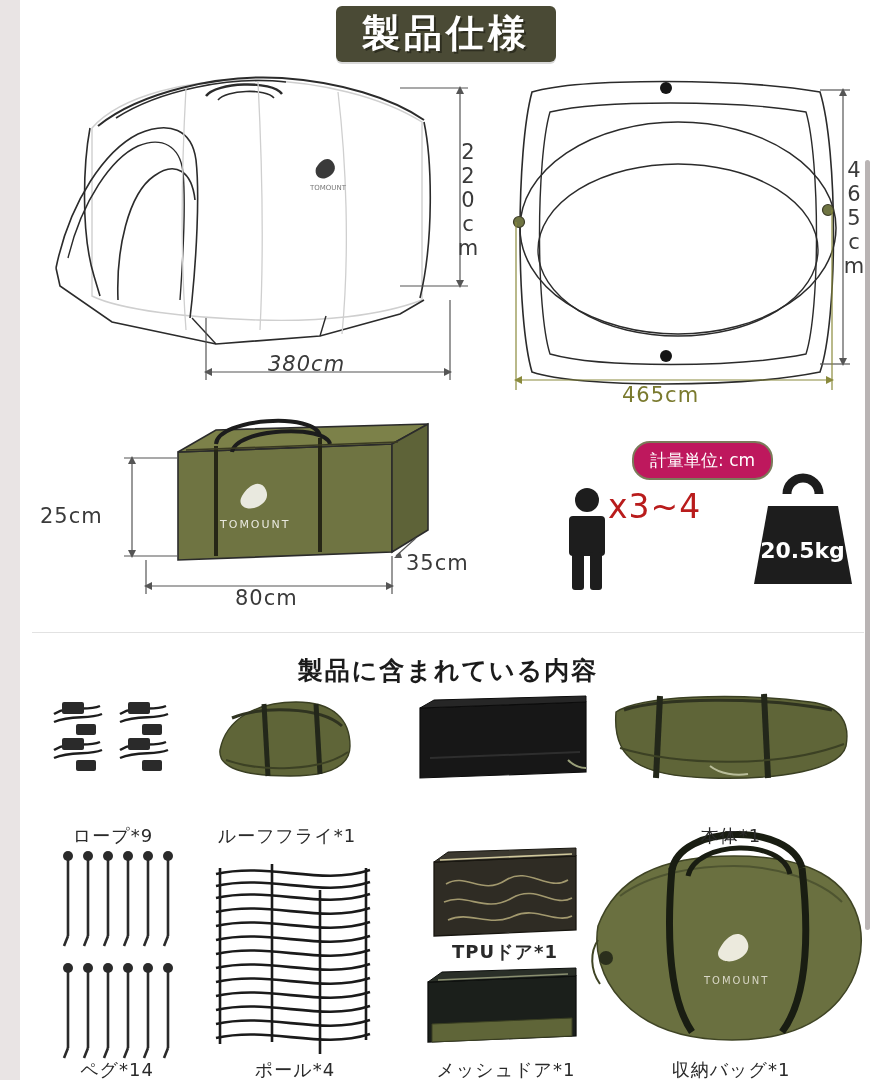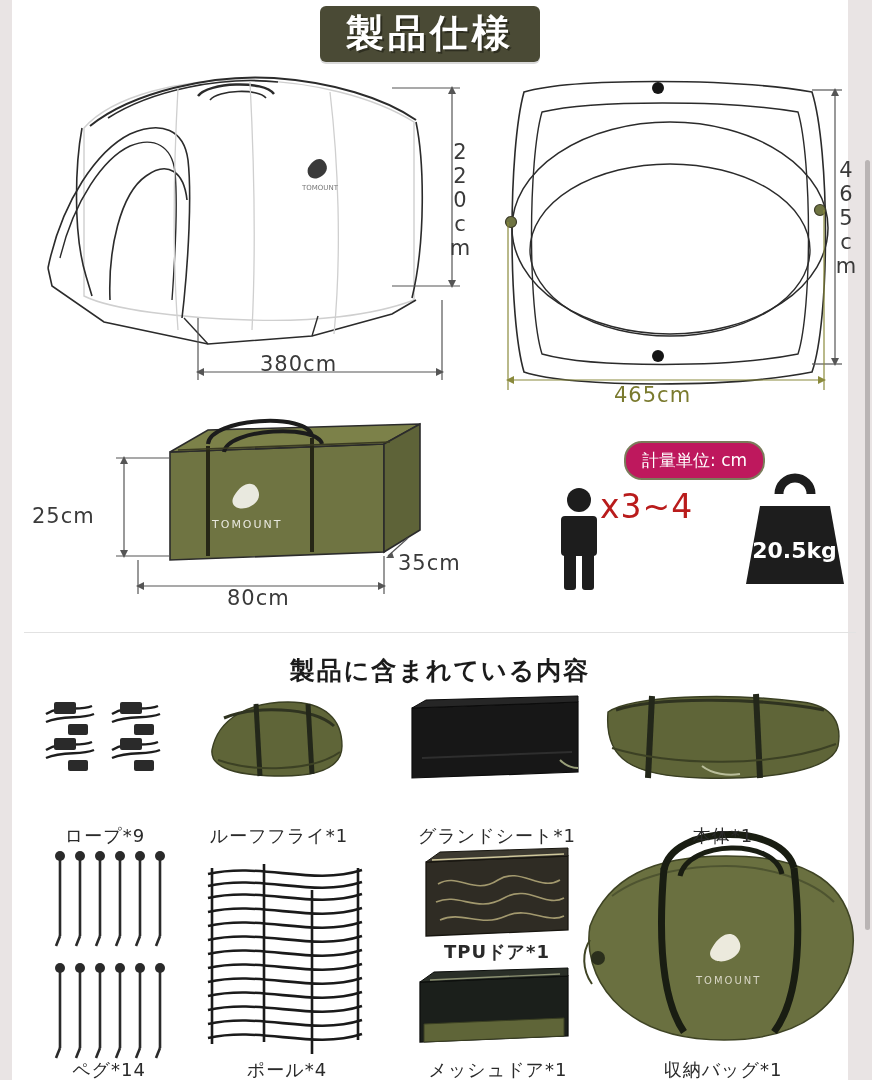--- a/index.html
+++ b/index.html
@@ -9,22 +9,23 @@
     font-family:"Liberation Sans", sans-serif;
     overflow:hidden;
   }
   .page{
     position:relative;
     width:872px;height:1080px;
     background:#e9e4e4;
   }
   .sheet{
     position:absolute;
-    left:12px;top:0;width:836px;height:1080px;
+    left:20px;top:0;width:836px;height:1080px;
     background:#ffffff;
+    padding-left:16px;
   }
   
   .title-banner{
     position:absolute;left:50%;transform:translateX(-50%);
     top:6px;
     background:#4a4a35;
     color:#ffffff;
     padding:8px 26px 10px 26px;
     border-radius:6px;
     font-size:38px;
@@ -257,21 +258,21 @@
           <rect x="570" y="552" width="12" height="38" rx="3"></rect>
         </g>
 
         <g>
           <path d="M767,494 a16,16 0 0 1 32,0" fill="none" stroke="#1d1d1d" stroke-width="9"></path>
           <path d="M748,506 L818,506 L832,584 L734,584 Z" fill="#1d1d1d" stroke="none"></path>
         </g>
       </svg>
 
       <div class="dim-label vert" style="left:436px;top:140px;">220cm</div>
-      <div class="dim-label" style="left:248px;top:352px;">380cm</div>
+      <div class="dim-label" style="left:248px;top:352px;font-style:italic;">380cm</div>
       <div class="dim-label vert" style="left:822px;top:158px;">465cm</div>
       <div class="dim-label olive" style="left:602px;top:383px;">465cm</div>
       <div class="dim-label" style="left:20px;top:504px;">25cm</div>
       <div class="dim-label" style="left:386px;top:551px;">35cm</div>
       <div class="dim-label" style="left:215px;top:586px;">80cm</div>
 
       <div class="unit-pill">計量単位: cm</div>
 
       <div class="persons">
         <span class="count" style="margin-left:42px;">x3~4</span>
@@ -431,21 +432,20 @@
           <circle cx="586" cy="318" r="7" fill="#2b2f1c" stroke="none"></circle>
           <path d="M578,300 C570,312 570,330 580,344" fill="none" stroke="#3f4424" stroke-width="2"></path>
 
           <path d="M700,308 c9,-16 22,-18 27,-7 c5,10 -5,18 -14,20 c-10,2 -19,-4 -13,-13z" fill="#eceadd" stroke="none"></path>
           <text x="684" y="344" font-family="DejaVu Sans, sans-serif" font-size="10" letter-spacing="2" fill="#d9d7c7" stroke="none">TOMOUNT</text>
         </g>
       </svg>
 
       <div class="item-label" style="left:0px;top:184px;width:186px;">ロープ*9</div>
       <div class="item-label" style="left:174px;top:184px;width:186px;">ルーフフライ*1</div>
-      <div class="item-label" style="left:382px;top:184px;width:206px;">グランドシート*1</div>
       <div class="item-label" style="left:618px;top:184px;width:186px;">本体*1</div>
 
       <div class="item-label" style="left:4px;top:418px;width:186px;">ペグ*14</div>
       <div class="item-label" style="left:182px;top:418px;width:186px;">ポール*4</div>
       <div class="item-label" style="left:392px;top:300px;width:186px;font-weight:bold;">TPUドア*1</div>
       <div class="item-label" style="left:386px;top:418px;width:200px;">メッシュドア*1</div>
       <div class="item-label" style="left:608px;top:418px;width:206px;">収納バッグ*1</div>
     </div>
 
   </div>

